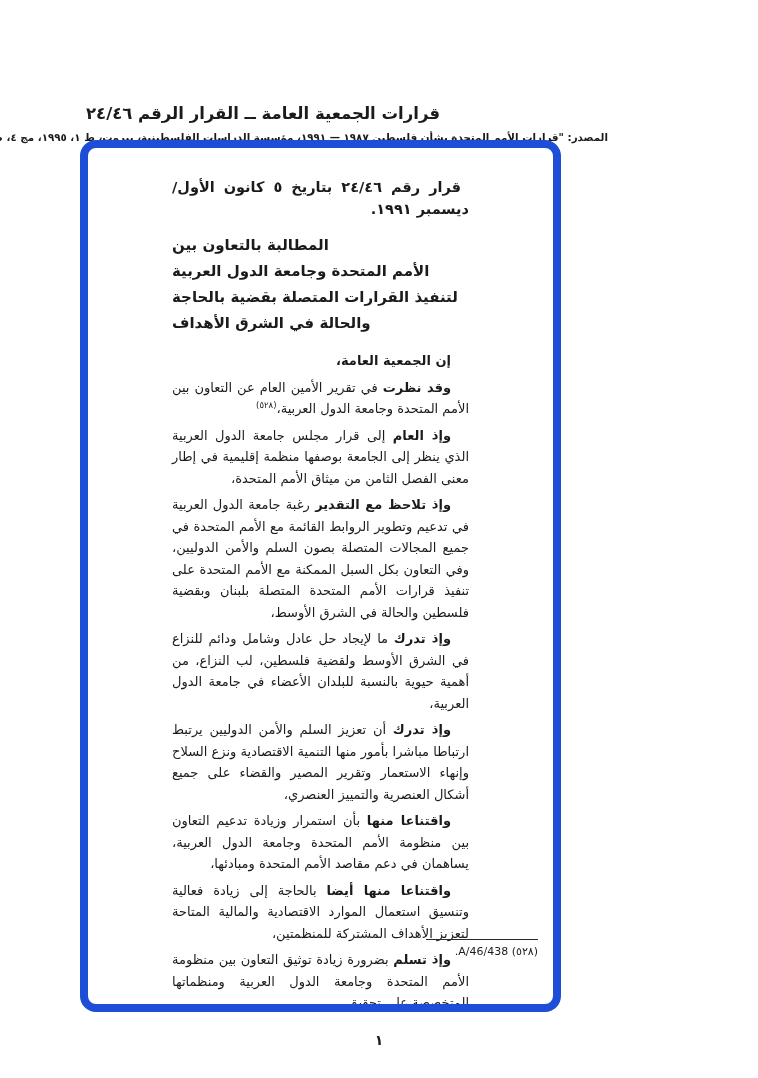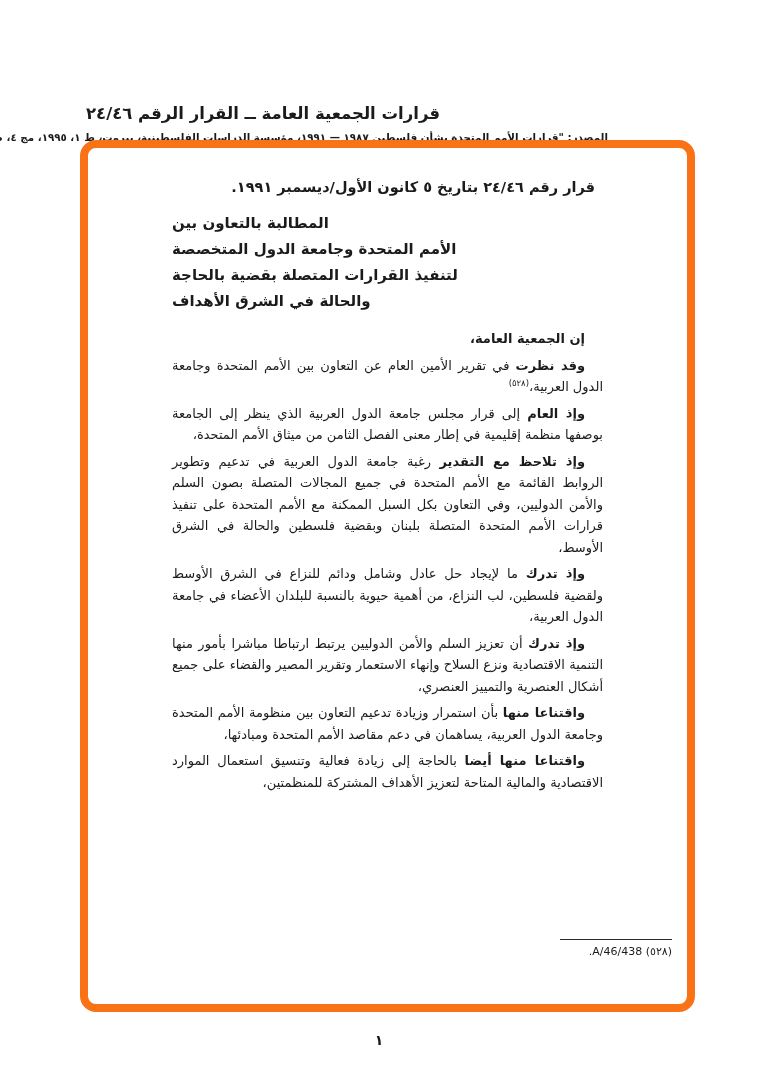--- a/index.html
+++ b/index.html
@@ -18,22 +18,22 @@
     font-weight:bold; font-size:16.5px; letter-spacing:0;
     transform:translateX(86px);
     white-space:nowrap;
   }
   .doc-source {
     margin-top:8px; font-weight:bold; font-size:10.3px;
     white-space:nowrap; transform:translateX(0);
   }
   .resolution-box {
     position:absolute; left:80px; top:140px;
-    width:615px; height:872px;
-    border:8px solid #f97316; border-radius:16px;
+    width:481px; height:872px;
+    border:8px solid #1d4ed8; border-radius:16px;
     background:#ffffff;
   }
   .box-inner {
     position:absolute; inset:0;
     padding:28px 84px 0 84px;
     direction:rtl; text-align:justify;
     overflow:hidden;
   }
   .date-line {
     font-weight:bold; font-size:14.5px; line-height:22px;
@@ -71,21 +71,21 @@
   <div class="doc-source">المصدر: "قرارات الأمم المتحدة بشأن فلسطين ١٩٨٧ — ١٩٩١، مؤسسة الدراسات الفلسطينية، بيروت، ط ١، ١٩٩٥، مج ٤، ص ٢٤٨ ــ ٢٥٠"</div>
 </header>
 
 <div class="resolution-box">
   <div class="box-inner">
 
     <p class="date-line">قرار رقم ٢٤/٤٦ بتاريخ ٥ كانون الأول/ديسمبر ١٩٩١.</p>
 
     <div class="res-title">
       <div>المطالبة بالتعاون بين</div>
-      <div>الأمم المتحدة وجامعة الدول المتخصصة</div>
+      <div>الأمم المتحدة وجامعة الدول العربية</div>
       <div>لتنفيذ القرارات المتصلة بقضية بالحاجة</div>
       <div>والحالة في الشرق الأهداف</div>
     </div>
 
     <p class="para"><b>إن الجمعية العامة،</b><span></span></p>
 
 
     <p class="para"><b>وقد نظرت</b><span> في تقرير الأمين العام عن التعاون بين الأمم المتحدة وجامعة الدول العربية،</span><sup>(٥٢٨)</sup></p>
 
     <p class="para"><b>وإذ العام</b><span> إلى قرار مجلس جامعة الدول العربية الذي ينظر إلى الجامعة بوصفها منظمة إقليمية في إطار معنى الفصل الثامن من ميثاق الأمم المتحدة،</span></p>
@@ -93,20 +93,21 @@
     <p class="para"><b>وإذ تلاحظ مع التقدير</b><span> رغبة جامعة الدول العربية في تدعيم وتطوير الروابط القائمة مع الأمم المتحدة في جميع المجالات المتصلة بصون السلم والأمن الدوليين، وفي التعاون بكل السبل الممكنة مع الأمم المتحدة على تنفيذ قرارات الأمم المتحدة المتصلة بلبنان وبقضية فلسطين والحالة في الشرق الأوسط،</span></p>
 
     <p class="para"><b>وإذ تدرك</b><span> ما لإيجاد حل عادل وشامل ودائم للنزاع في الشرق الأوسط ولقضية فلسطين، لب النزاع، من أهمية حيوية بالنسبة للبلدان الأعضاء في جامعة الدول العربية،</span></p>
 
     <p class="para"><b>وإذ تدرك</b><span> أن تعزيز السلم والأمن الدوليين يرتبط ارتباطا مباشرا بأمور منها التنمية الاقتصادية ونزع السلاح وإنهاء الاستعمار وتقرير المصير والقضاء على جميع أشكال العنصرية والتمييز العنصري،</span></p>
 
     <p class="para"><b>واقتناعا منها</b><span> بأن استمرار وزيادة تدعيم التعاون بين منظومة الأمم المتحدة وجامعة الدول العربية، يساهمان في دعم مقاصد الأمم المتحدة ومبادئها،</span></p>
 
     <p class="para"><b>واقتناعا منها أيضا</b><span> بالحاجة إلى زيادة فعالية وتنسيق استعمال الموارد الاقتصادية والمالية المتاحة لتعزيز الأهداف المشتركة للمنظمتين،</span></p>
 
+    <p class="para"><b>وإذ تسلم</b><span> بضرورة زيادة توثيق التعاون بين منظومة الأمم المتحدة وجامعة الدول العربية ومنظماتها المتخصصة على تحقيق</span></p>
 
   </div>
 
   <div class="footnote">
     <span>(٥٢٨)</span>
     <span class="ref">A/46/438.</span>
   </div>
 </div>
 
 <div class="page-number">١</div>

